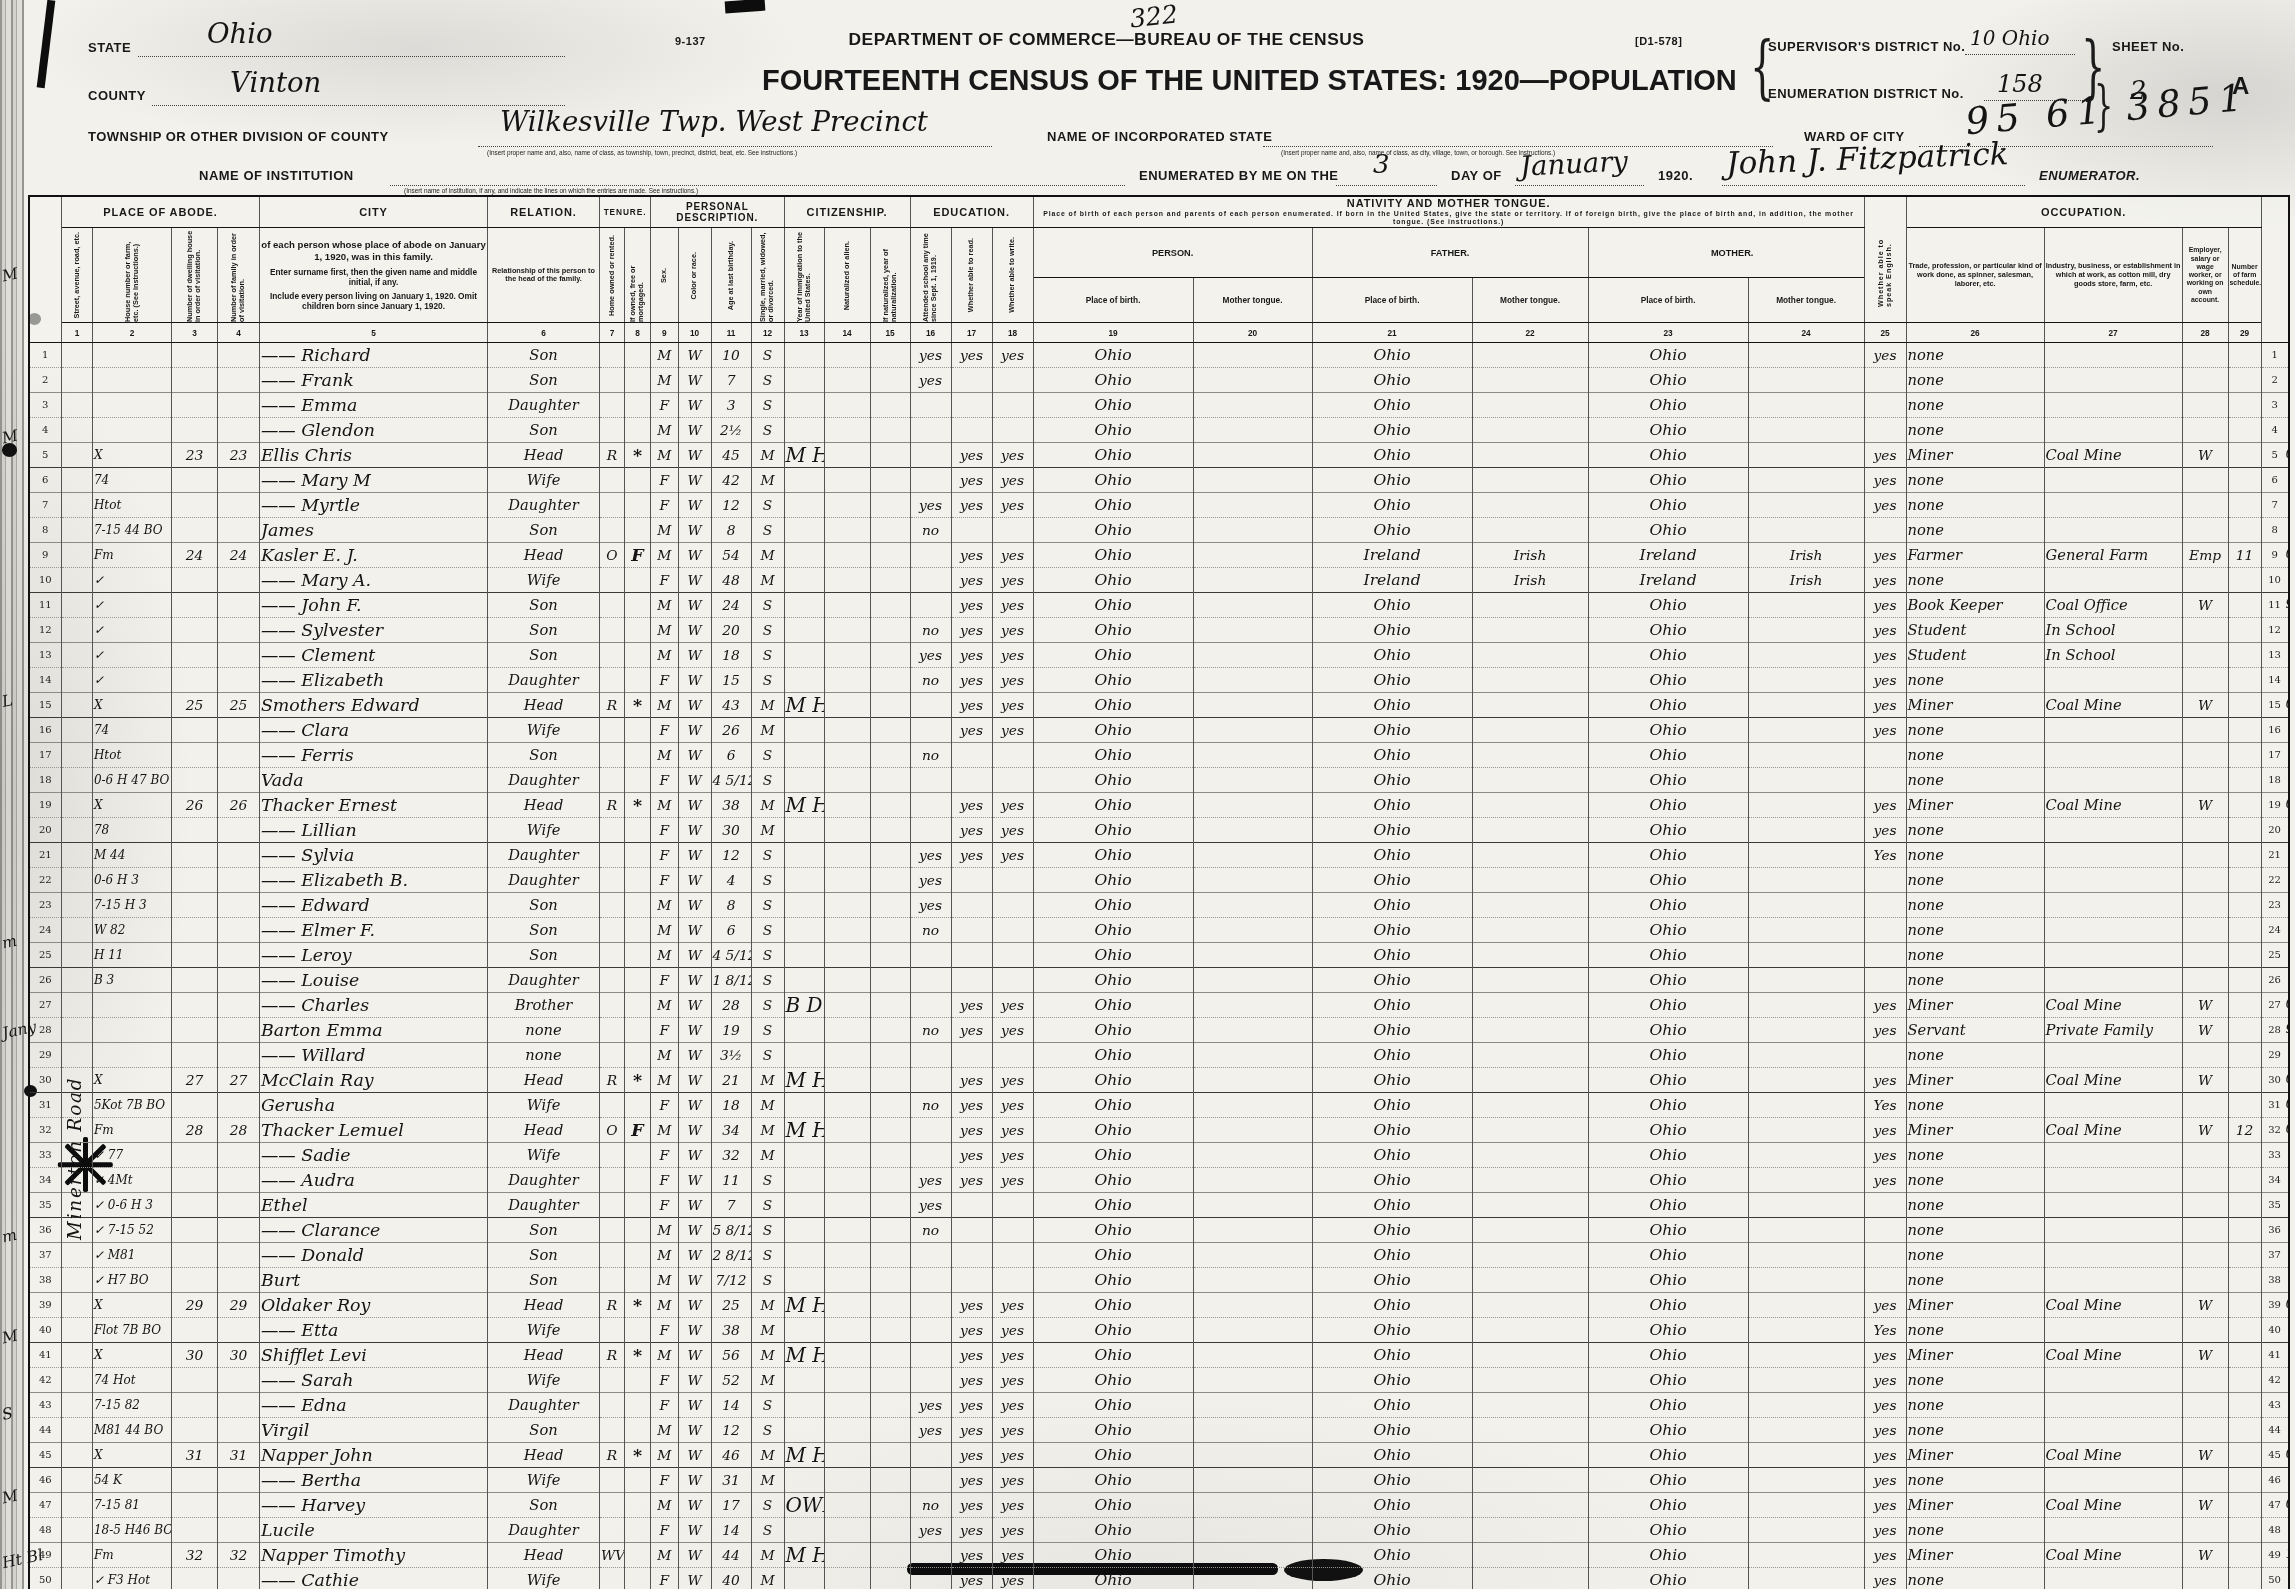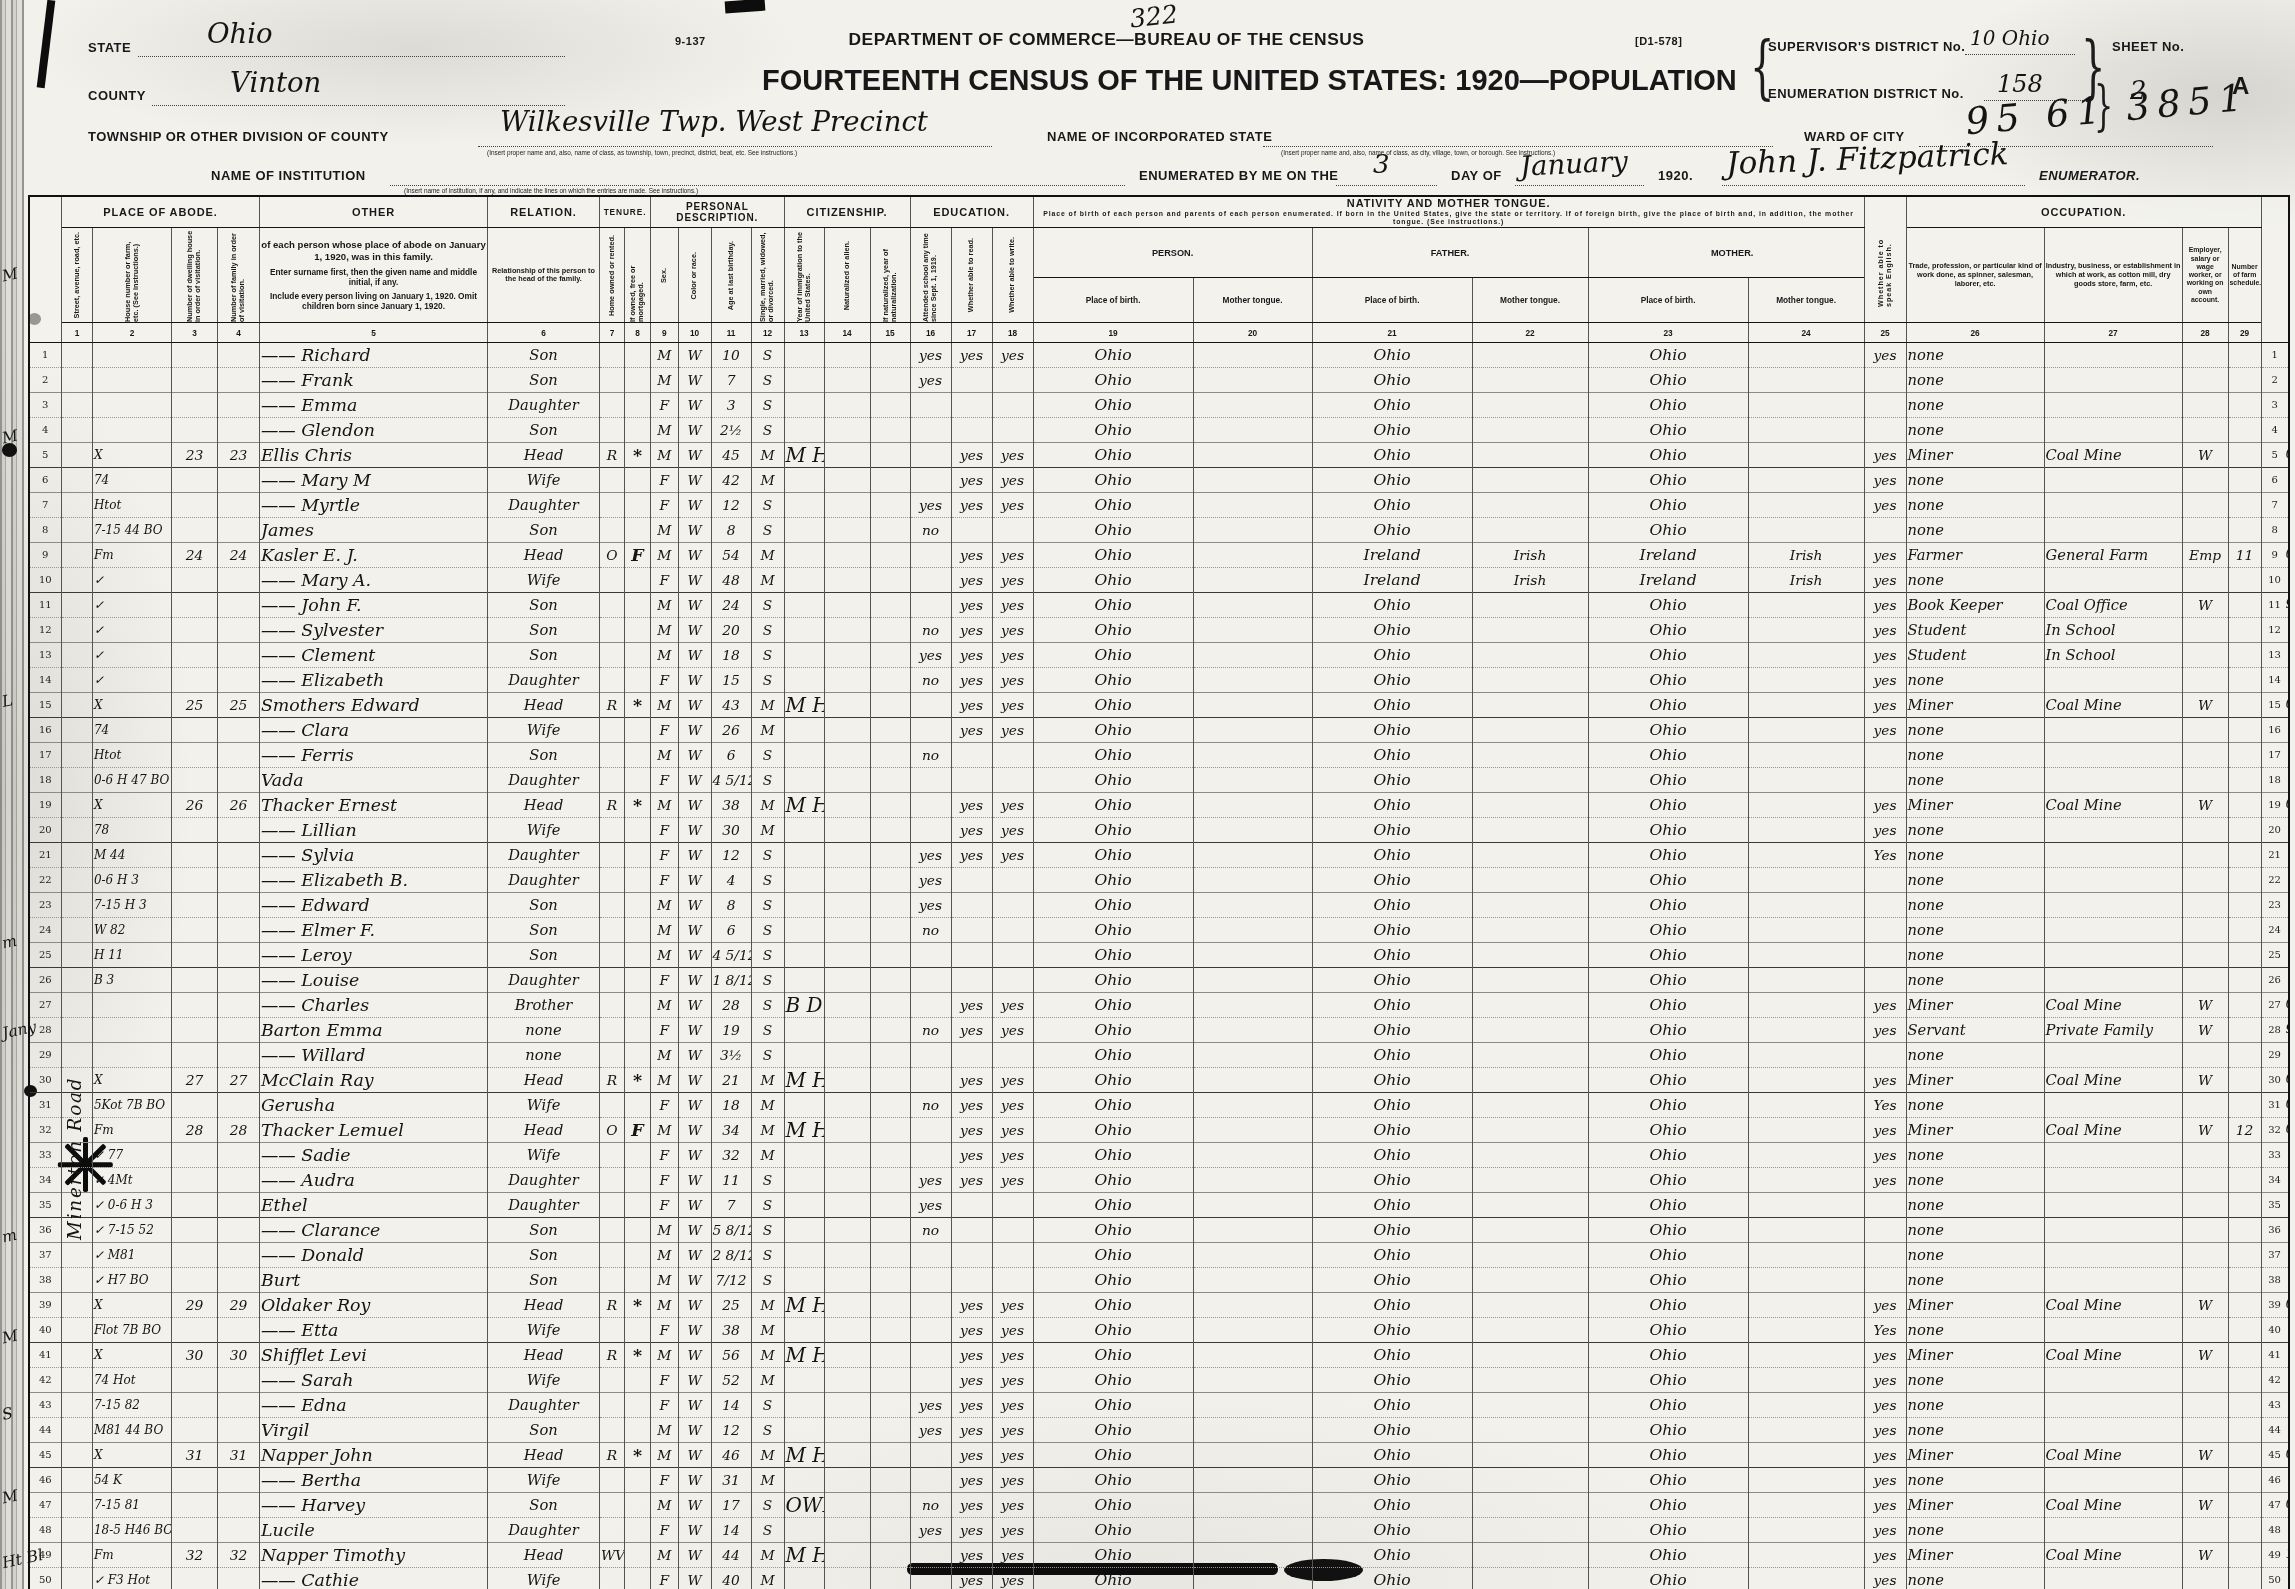--- a/index.html
+++ b/index.html
@@ -115,21 +115,21 @@
   <div class="abs hw" style="left:500px;top:105px;font-size:27.5px;">Wilkesville Twp. West Precinct</div>
   <div class="abs note" style="left:487px;top:149px;width:514px;white-space:normal;">(Insert proper name and, also, name of class, as township, town, precinct, district, beat, etc.  See instructions.)</div>
 
   <div class="abs lab" style="left:1047px;top:129px;font-size:13px;">NAME OF INCORPORATED STATE</div>
   <span class="leader" style="left:1263px;top:145px;width:510px;"></span>
   <div class="abs note" style="left:1281px;top:149px;width:496px;white-space:normal;">(Insert proper name and, also, name of class, as city, village, town, or borough.  See instructions.)</div>
 
   <div class="abs lab" style="left:1804px;top:129px;font-size:13px;">WARD OF CITY</div>
   <span class="leader" style="left:1919px;top:145px;width:294px;"></span>
 
-  <div class="abs lab" style="left:211px;top:168px;font-size:13px;">NAME OF INSTITUTION</div>
+  <div class="abs lab" style="left:199px;top:168px;font-size:13px;">NAME OF INSTITUTION</div>
   <span class="leader" style="left:390px;top:184px;width:735px;"></span>
   <div class="abs note" style="left:404px;top:187px;width:680px;white-space:normal;">(Insert name of institution, if any, and indicate the lines on which the entries are made.  See instructions.)</div>
 
   <div class="abs lab" style="left:1139px;top:168px;font-size:13px;">ENUMERATED BY ME ON THE</div>
   <span class="leader" style="left:1336px;top:184px;width:101px;"></span>
   <div class="abs hw" style="left:1373px;top:149px;font-size:26px;">3</div>
   <div class="abs lab" style="left:1451px;top:168px;font-size:13px;">DAY OF</div>
   <span class="leader" style="left:1515px;top:184px;width:129px;"></span>
   <div class="abs hw" style="left:1520px;top:147px;font-size:27.5px;transform:rotate(-3deg);">January</div>
   <div class="abs lab" style="left:1658px;top:168px;font-size:13px;">1920.</div>
@@ -168,21 +168,21 @@
         <col style="width:138px">
         <col style="width:138px">
         <col style="width:46px">
         <col style="width:33px">
       <col style="width:27.5px">
     </colgroup>
     <thead>
       <tr class="grp">
         <th rowspan="4"></th>
         <th colspan="4" class="bl2">PLACE OF ABODE.</th>
-        <th rowspan="1" class="bl2">OTHER</th>
+        <th rowspan="1" class="bl2">CITY</th>
         <th>RELATION.</th>
         <th colspan="2" class="bl2" style="font-size:8.3px;">TENURE.</th>
         <th colspan="4" class="bl2" style="font-size:10px;">PERSONAL DESCRIPTION.</th>
         <th colspan="3" class="bl2">CITIZENSHIP.</th>
         <th colspan="3" class="bl2">EDUCATION.</th>
         <th colspan="6" class="bl2">
           <div>NATIVITY AND MOTHER TONGUE.</div>
           <div class="nativnote">Place of birth of each person and parents of each person enumerated.  If born in the United States, give the state or territory.  If of foreign birth, give the place of birth and, in addition, the mother tongue.  (See instructions.)</div>
         </th>
         <th rowspan="3" class="bl2">

